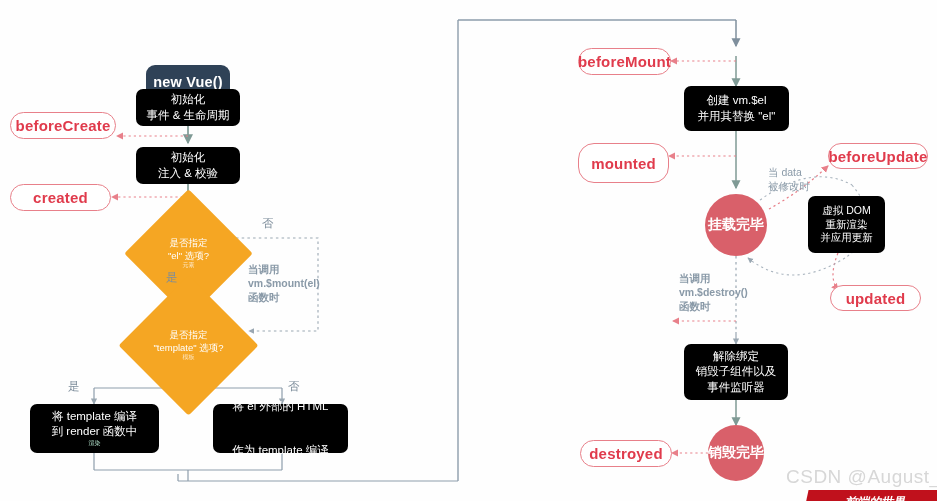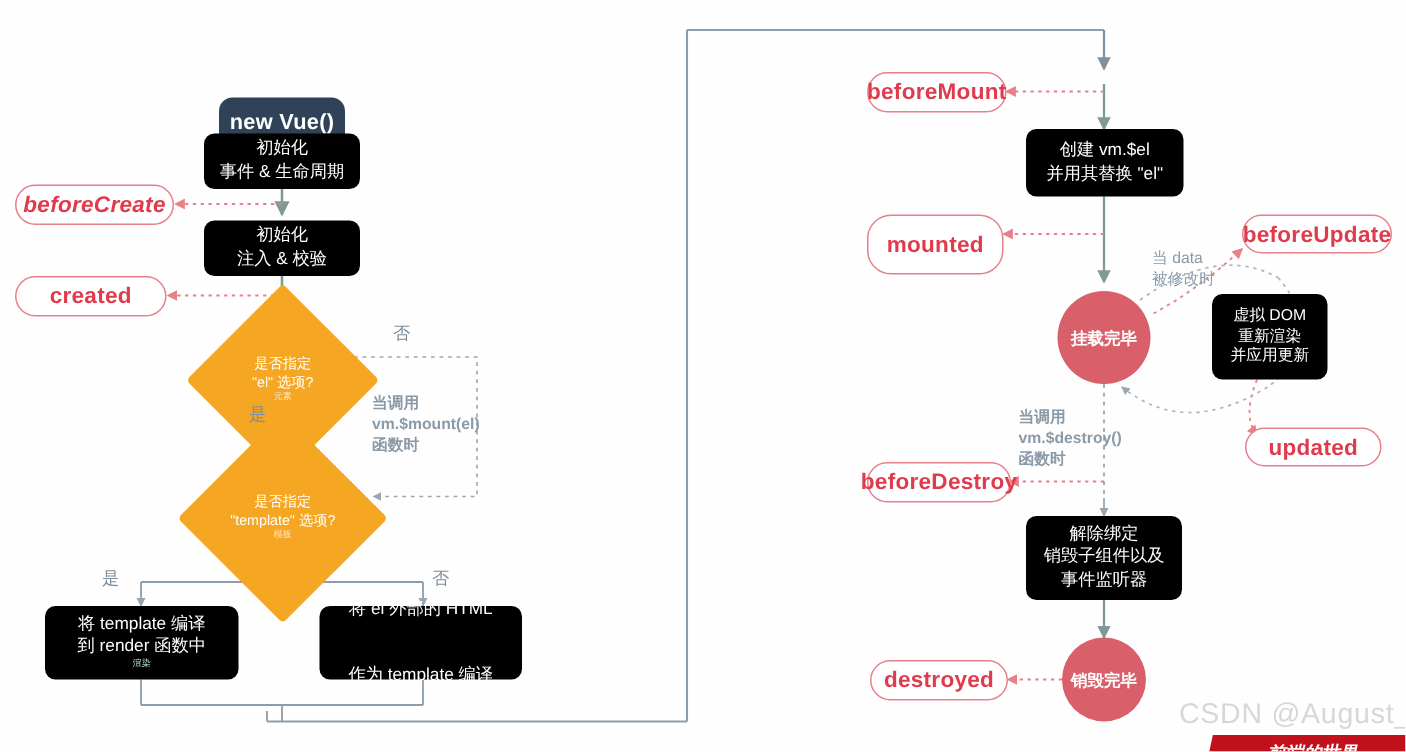--- a/index.html
+++ b/index.html
@@ -110,21 +110,21 @@
   }
   
   .circle{
     position:absolute;
     border-radius:50%;
     background:#d9606a;
     color:#ffffff;
     display:flex;
     align-items:center;
     justify-content:center;
-    font-size:11px;
+    font-size:14px;
     font-weight:bold;
     text-align:center;
   }
   
   .lbl{
     position:absolute;
     color:#8a9aa8;
     font-size:10.5px;
     text-align:left;
     line-height:1.35;
@@ -238,21 +238,21 @@
   <div class="node node-green" style="left:136px;top:89px;width:104px;height:37px;">
     <span class="t1">初始化</span>
     <span class="t2">事件 &amp; 生命周期</span>
   </div>
 
   <div class="node node-green" style="left:136px;top:147px;width:104px;height:37px;">
     <span class="t1">初始化</span>
     <span class="t2">注入 &amp; 校验</span>
   </div>
 
-  <div class="pill" style="left:10px;top:123px;width:106px;height:27px;font-style:italic;">beforeCreate</div>
+  <div class="pill" style="left:10px;top:112px;width:106px;height:27px;">beforeCreate</div>
 
   <div class="pill" style="left:10px;top:184px;width:101px;height:27px;">created</div>
 
   <div class="diamond" style="left:143px;top:208px;width:91px;height:91px;">
     <div class="shape"></div>
     <div class="dtext">
       <div>是否指定</div>
       <div>"el" 选项?</div>
       <div class="dsub">元素</div>
     </div>
@@ -308,21 +308,20 @@
     <span class="t2">重新渲染</span>
     <span class="t3">并应用更新</span>
   </div>
 
   <div class="pill" style="left:830px;top:285px;width:91px;height:26px;">updated</div>
 
   <div class="lbl mono" style="left:679px;top:271px;width:118px;">当调用
 vm.$destroy()
 函数时</div>
 
-  <div class="pill" style="left:578px;top:308px;width:96px;height:27px;">beforeDestroy</div>
 
   <div class="node node-green" style="left:684px;top:344px;width:104px;height:56px;">
     <span class="t1">解除绑定</span>
     <span class="t2">销毁子组件以及</span>
     <span class="t3">事件监听器</span>
   </div>
 
   <div class="circle" style="left:708px;top:425px;width:56px;height:56px;">销毁完毕</div>
 
   <div class="pill" style="left:580px;top:440px;width:92px;height:27px;">destroyed</div>

